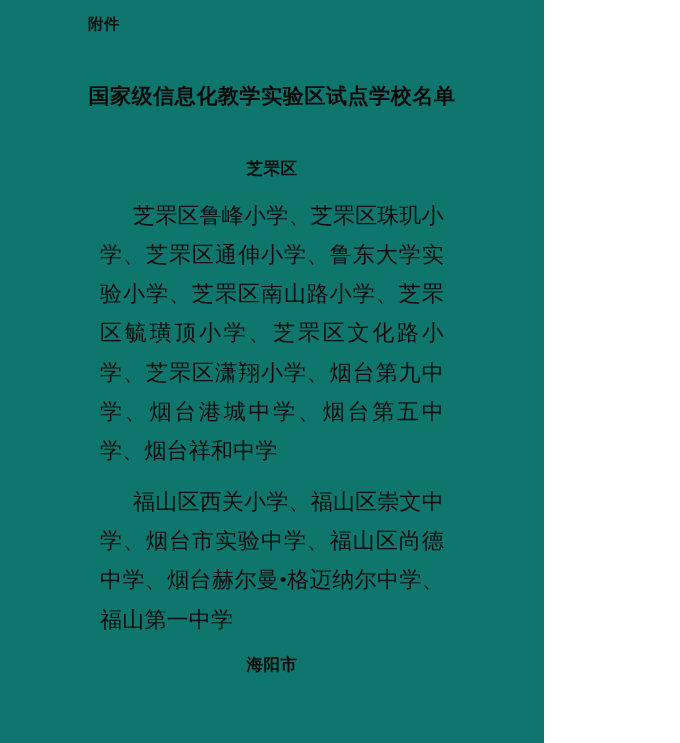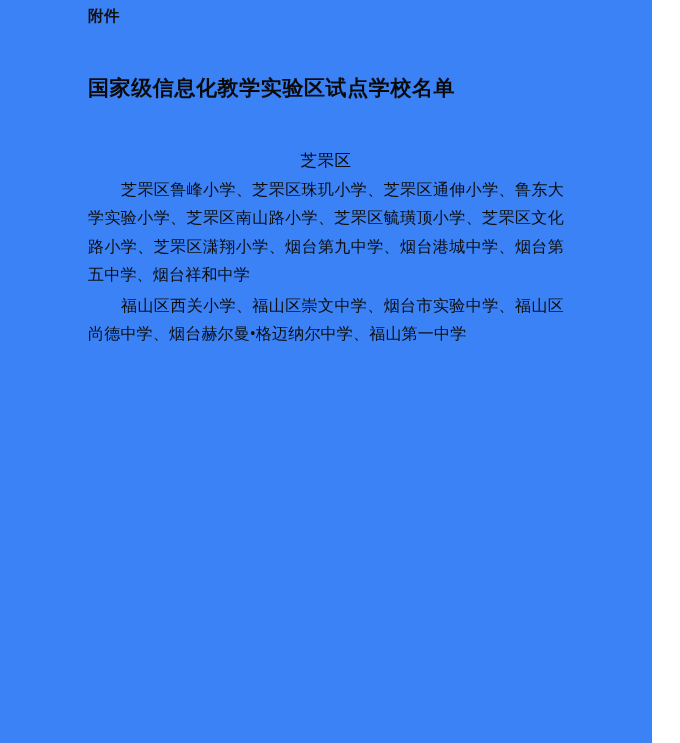--- a/index.html
+++ b/index.html
@@ -9,71 +9,72 @@
   }
   body {
     width: 680px;
     height: 743px;
     overflow: hidden;
     font-family: "DejaVu Serif", "Liberation Serif", serif;
     color: #000000;
   }
   .page {
     position: relative;
-    width: 652px;
+    width: 544px;
     height: 743px;
-    background: #3b82f6;
+    background: #0f766e;
     box-sizing: border-box;
-    padding: 6px 88px 0 88px;
+    padding: 14px 88px 0 88px;
   }
   .attachment-label {
     font-family: "DejaVu Sans", "Liberation Sans", sans-serif;
     font-size: 15.5px;
     font-weight: 700;
     letter-spacing: 0.5px;
     line-height: 1.4;
     margin: 0 0 0 0;
     color: #111111;
   }
   .doc-title {
+    text-align: center;
     font-family: "DejaVu Sans", "Liberation Sans", sans-serif;
     font-size: 21px;
     font-weight: 700;
     letter-spacing: 0.6px;
     margin: 46px 0 0 0;
     line-height: 1.4;
     color: #0a0a0a;
   }
   .section {
     margin: 0;
   }
   .section + .section {
     margin-top: 2px;
   }
   .section-heading {
     text-align: center;
     font-family: "DejaVu Sans", "Liberation Sans", sans-serif;
     font-size: 16.5px;
-    font-weight: 400;
+    font-weight: 700;
     letter-spacing: 0.5px;
     line-height: 1.75;
     margin: 0;
     color: #0a0a0a;
   }
   .first-section .section-heading {
     margin-top: 44px;
   }
   .section-body {
     font-family: Liberation Serif, serif;
-    font-size: 16px;
+    font-size: 22px;
     line-height: 1.78;
     text-align: justify;
     text-justify: inter-ideograph;
     text-indent: 33px;
-    margin: 0;
+    margin: 12px;
     letter-spacing: 0.2px;
     color: #0d0d0d;
   }
 </style>
 </head>
 <body>
 
 <div class="page">
 
   <div class="attachment-label">附件</div>
@@ -87,15 +88,16 @@
 
   <div class="section">
     <p class="section-body">福山区西关小学、福山区崇文中学、烟台市实验中学、福山区尚德中学、烟台赫尔曼•格迈纳尔中学、福山第一中学</p>
   </div>
 
   <div class="section">
   </div>
 
 
   <div class="section">
+    <div class="section-heading">海阳市</div>
   </div>
 
 </div>
 
 </body></html>

